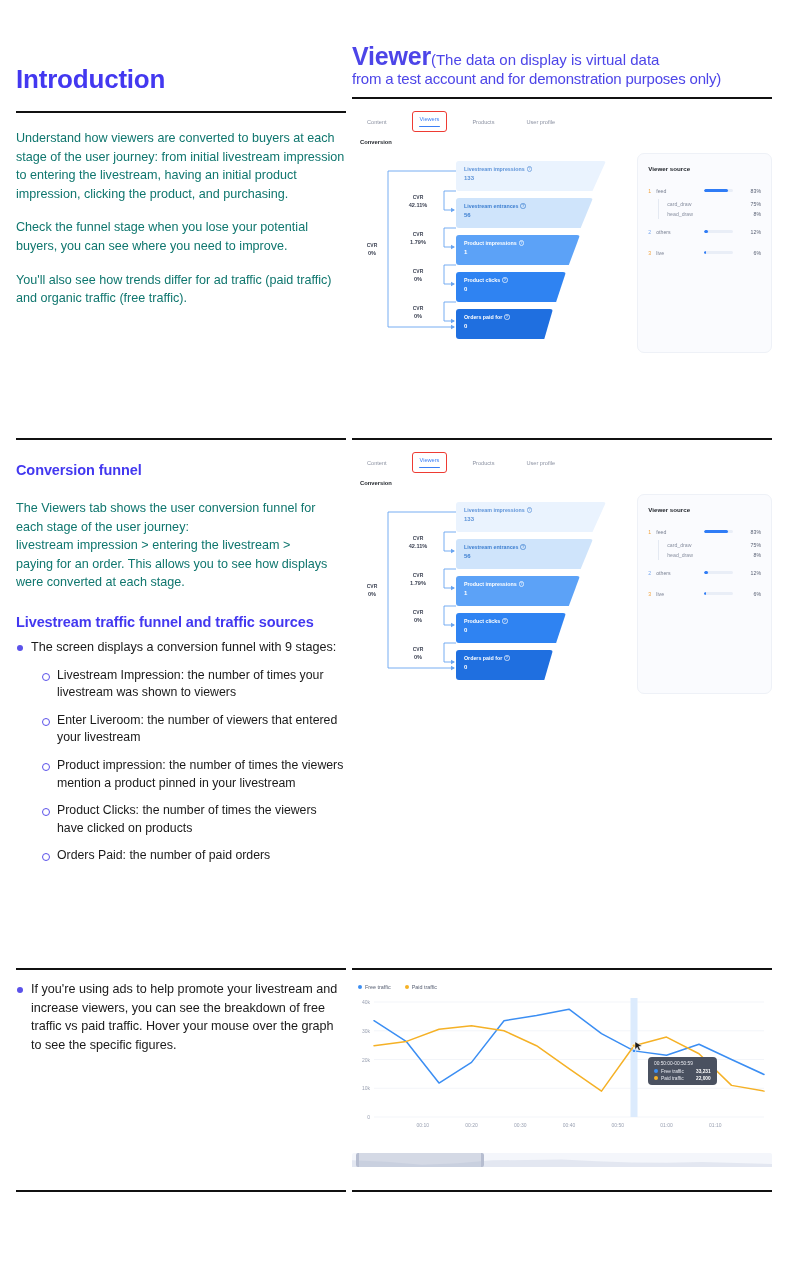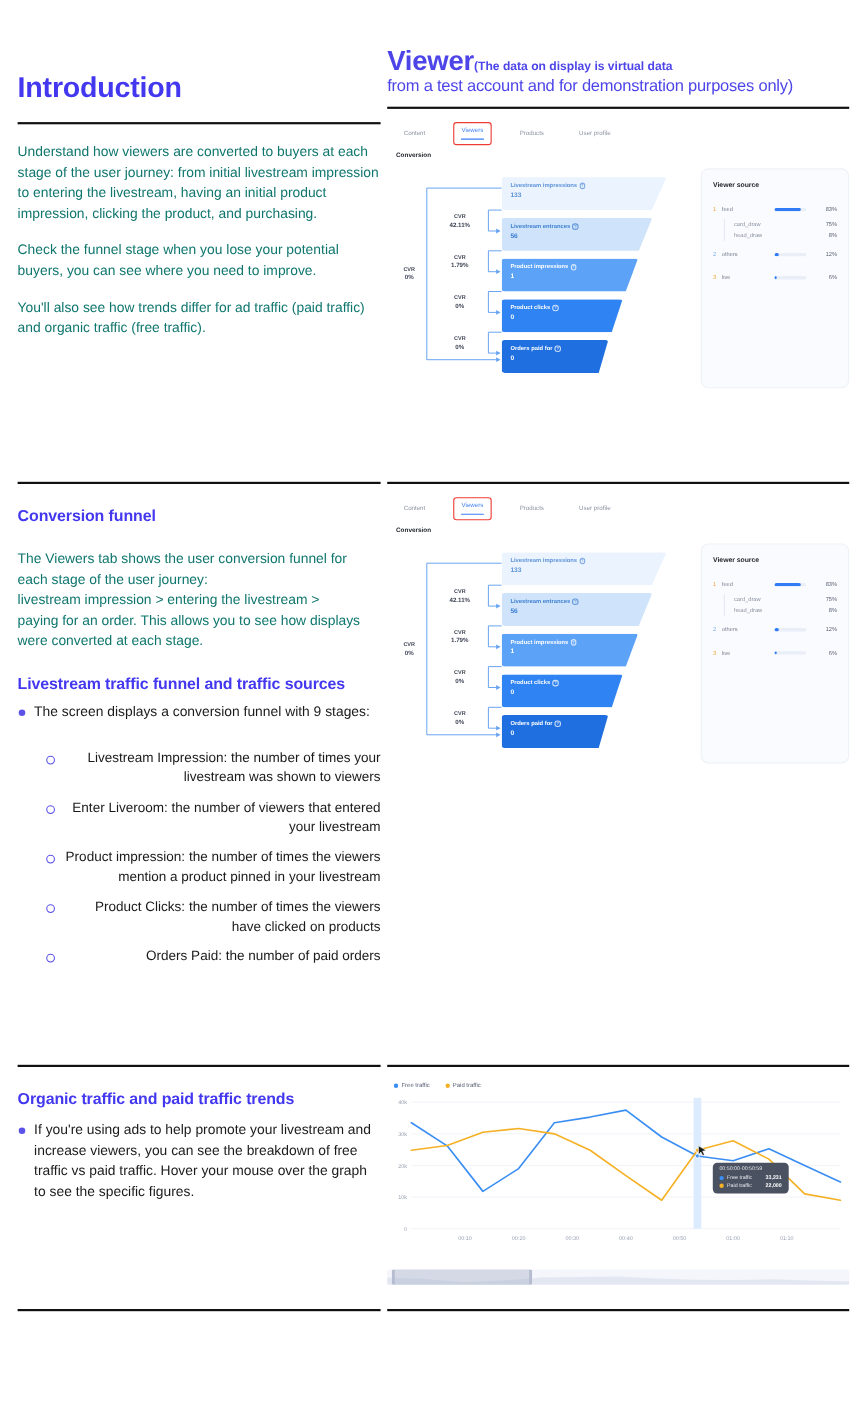--- a/index.html
+++ b/index.html
@@ -18,21 +18,21 @@
   
   .h-big {
     font-size: 26px; font-weight: 700; color:#4338f0;
     letter-spacing:-0.2px;
   }
   .h-example {
     font-size: 25px; font-weight: 700; color:#4d45e8;
     letter-spacing:-0.2px; line-height:1.0;
   }
   .h-example .sub {
-    font-size: 11px; font-weight: 700; letter-spacing:0;
+    font-size: 15px; font-weight: 400; letter-spacing:0;
   }
   .h-example .line2 { font-size:15px; font-weight:400; display:block; margin-top:2px;}
   .h-sec {
     font-size: 14.5px; font-weight:700; color:#4338f0; letter-spacing:-0.1px;
   }
   .rule { border-top: 2.5px solid #111; width:100%; }
 
   
   .body-txt {
     font-size: 12.6px; line-height: 18.6px; color:#0f766e;
@@ -41,21 +41,21 @@
 
   ul.b1 { list-style:none; margin-top:8px; }
   ul.b1 > li {
     position:relative; padding-left:15px;
     font-size:12.6px; line-height:18.6px; color:#1a1a1a; margin-bottom:6px;
   }
   ul.b1 > li::before {
     content:""; position:absolute; left:1px; top:7px;
     width:6px; height:6px; border-radius:50%; background:#5b52ea;
   }
-  ul.b2 { list-style:none; margin-top:24px; margin-left:26px;text-align:right; }
+  ul.b2 { list-style:none; margin-top:10px; margin-left:26px; }
   ul.b2 > li {
     position:relative; padding-left:15px;
     font-size:12.3px; line-height:17.6px; color:#1a1a1a; margin-bottom:10px;
   }
   ul.b2 > li::before {
     content:""; position:absolute; left:0px; top:6px;
     width:6px; height:6px; border-radius:50%;
     background:#fff; border:1.4px solid #5b52ea;
   }
   .tight { font-size:11.8px; }
@@ -457,21 +457,20 @@
               <span class="src-pct">6%</span>
             </div>
             <div class="src-gap"></div>
           </div>
       </div>
     </div>
   </div>
 
   <div class="col-left" style="top:968px;">
     <div class="rule"></div>
-    <div class="h-sec" style="margin-top:22px;">Organic traffic and paid traffic trends</div>
     <ul class="b1" style="margin-top:10px;">
       <li>If you're using ads to help promote your livestream and increase viewers, you can see the breakdown of free traffic vs paid traffic. Hover your mouse over the graph to see the specific figures.</li>
     </ul>
   </div>
 
   <div class="col-right" style="top:968px;">
     <div class="rule"></div>
     <div class="chart-card" style="margin-top:14px;">
       <div class="legend">
         <div class="lg">

